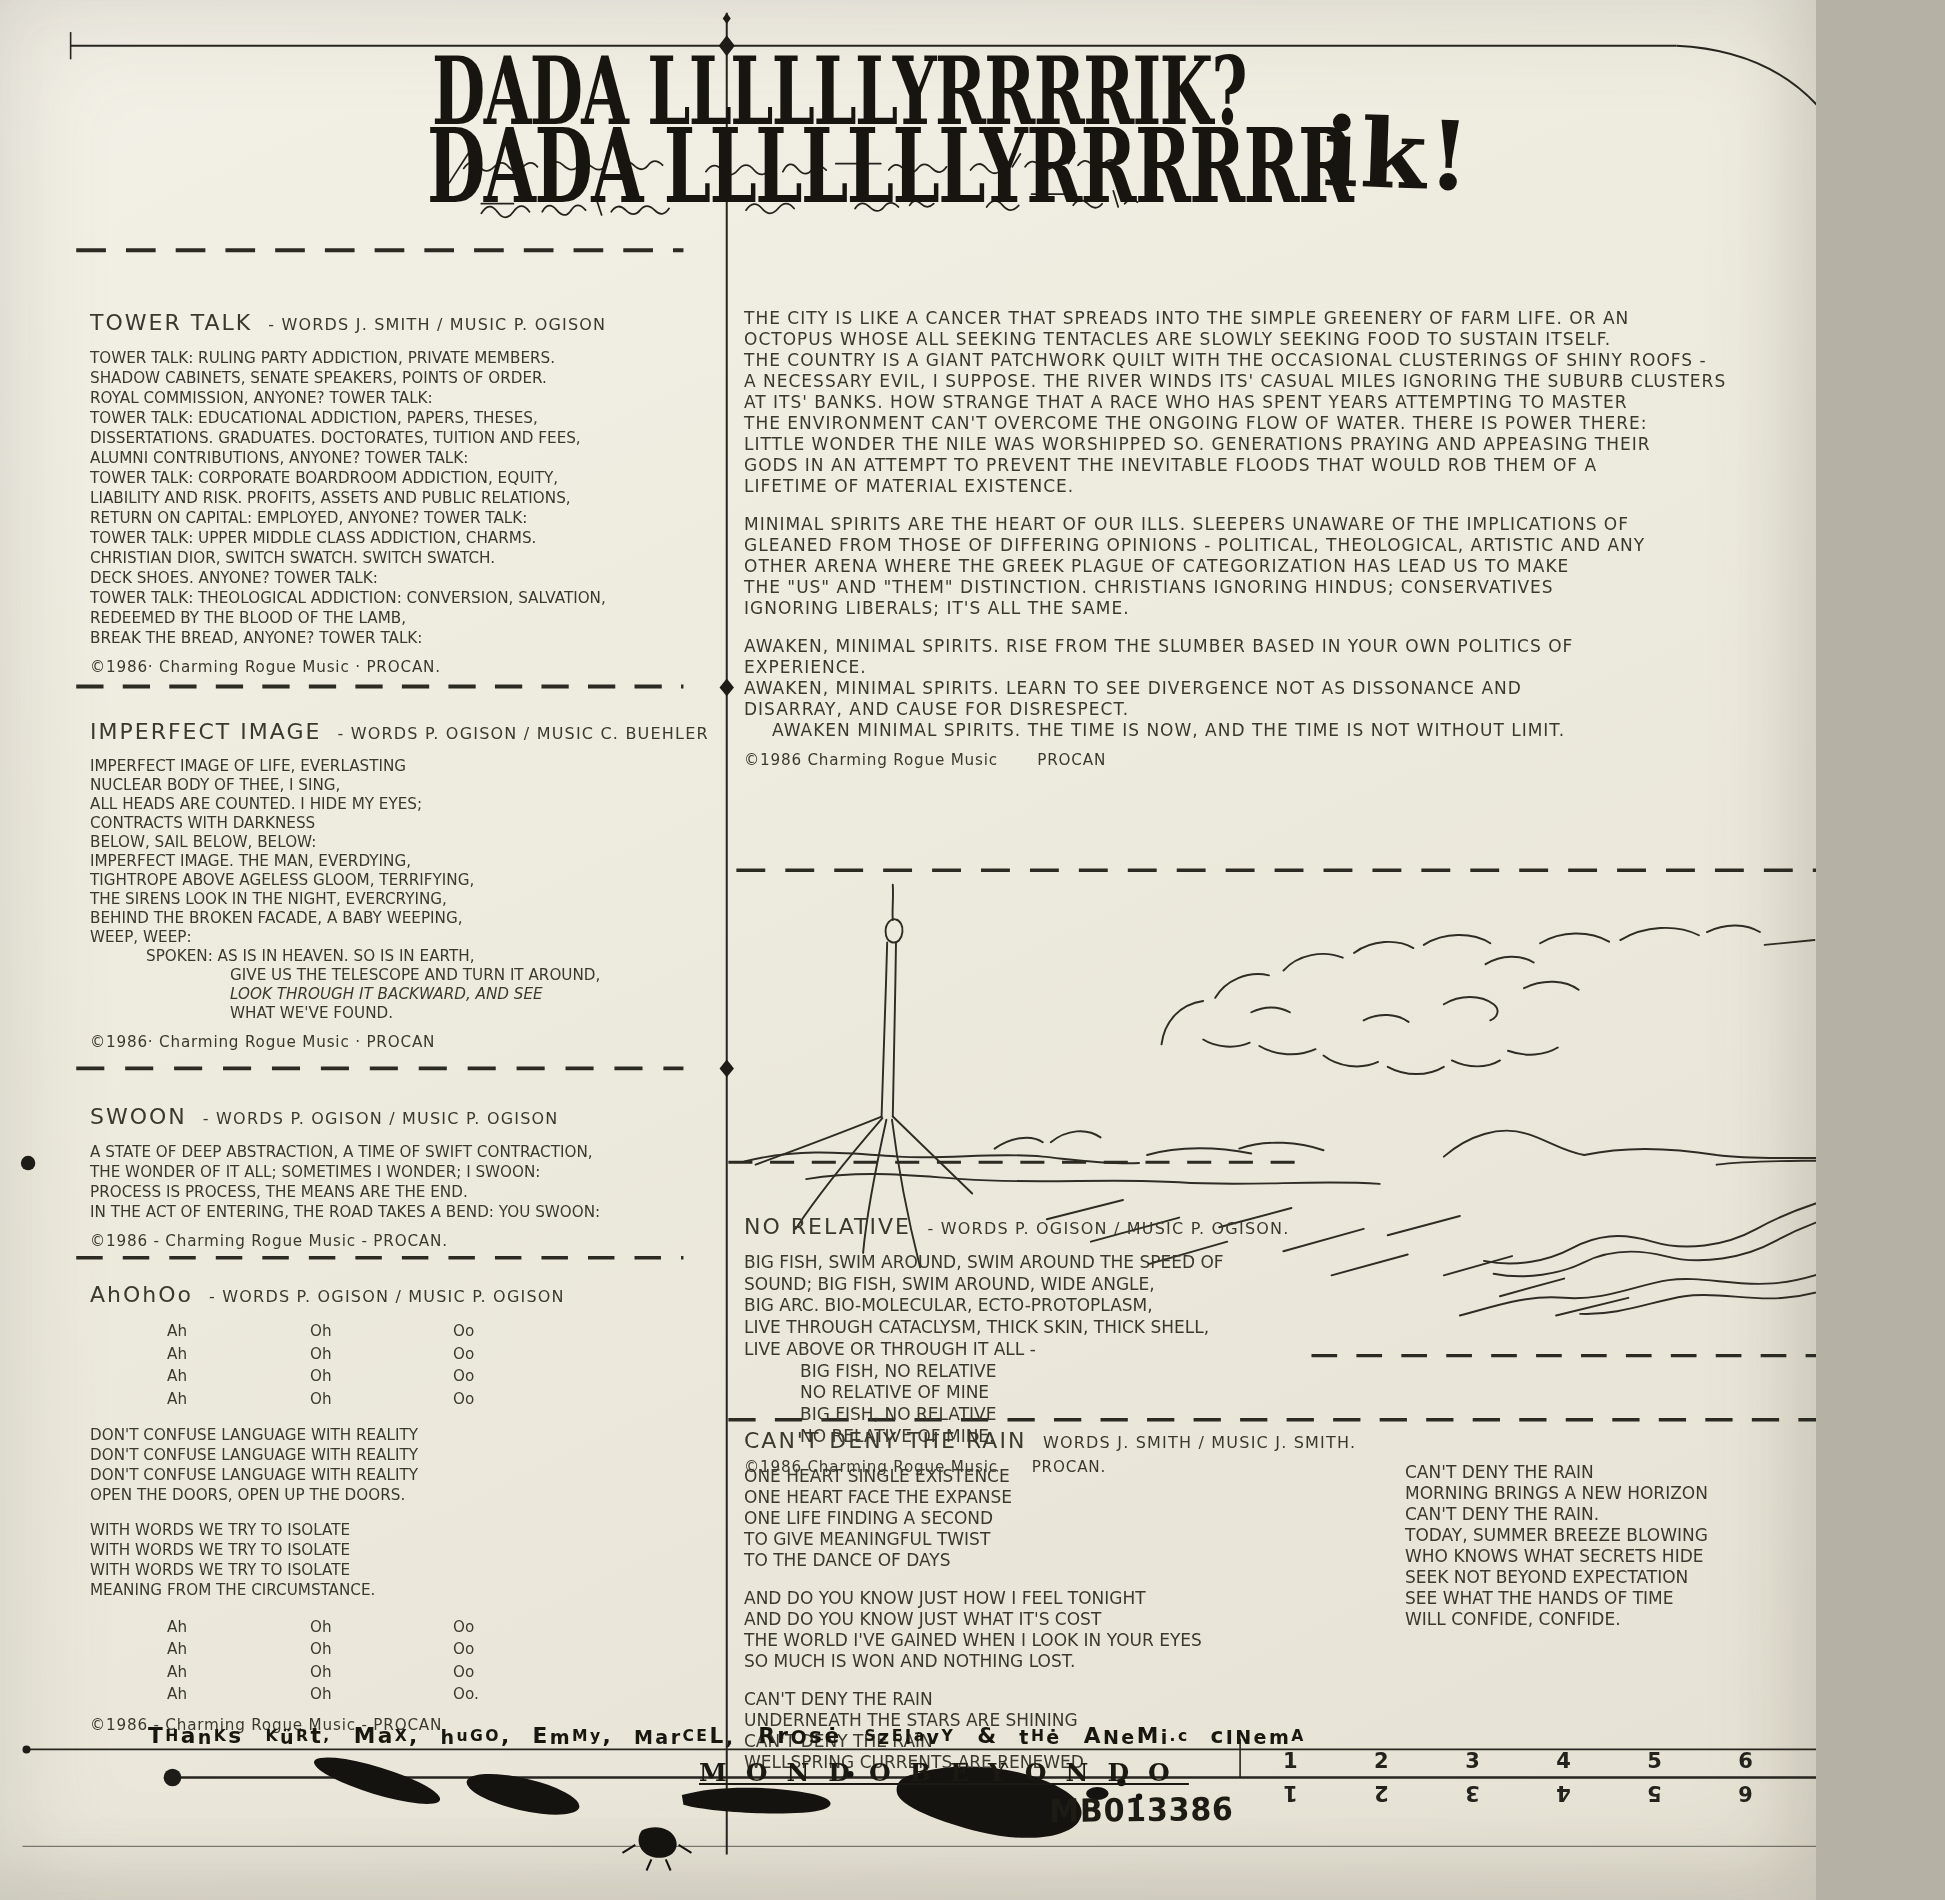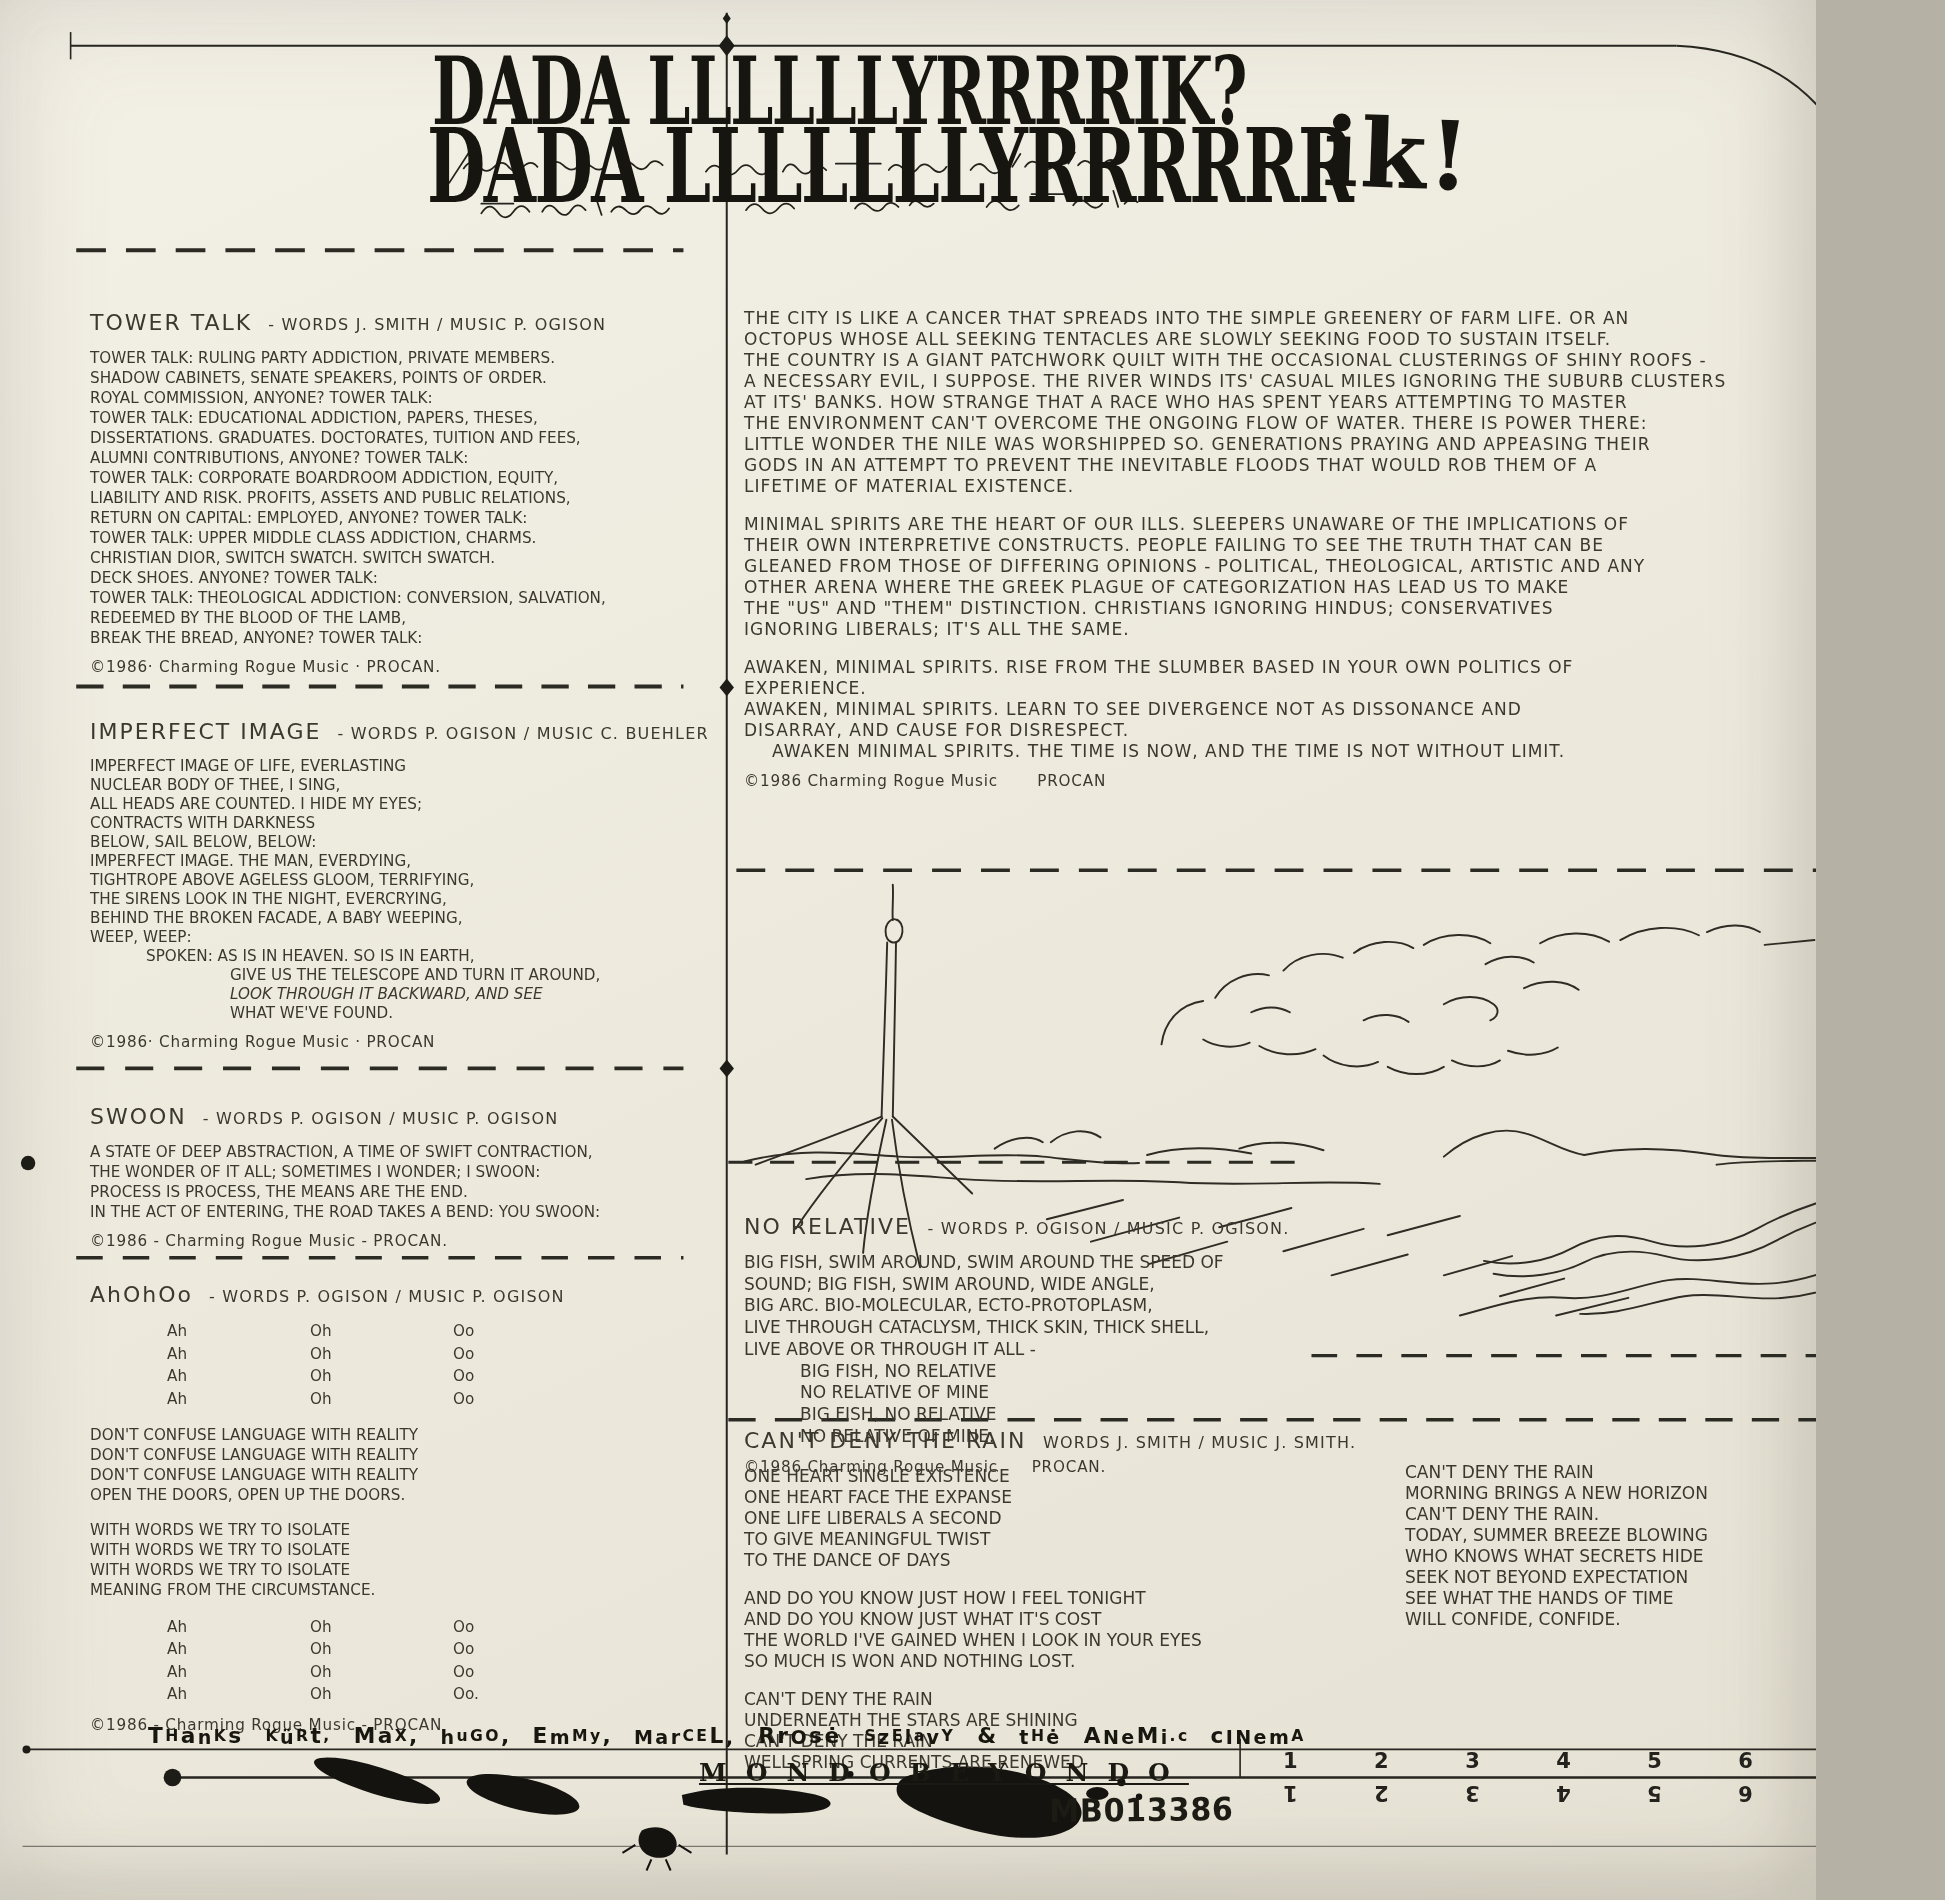--- a/index.html
+++ b/index.html
@@ -322,21 +322,20 @@
         <div class="line">OCTOPUS WHOSE ALL SEEKING TENTACLES ARE SLOWLY SEEKING FOOD TO SUSTAIN ITSELF.</div>
         <div class="line">THE COUNTRY IS A GIANT PATCHWORK QUILT WITH THE OCCASIONAL CLUSTERINGS OF SHINY ROOFS -</div>
         <div class="line">A NECESSARY EVIL, I SUPPOSE. THE RIVER WINDS ITS' CASUAL MILES IGNORING THE SUBURB CLUSTERS</div>
         <div class="line">AT ITS' BANKS. HOW STRANGE THAT A RACE WHO HAS SPENT YEARS ATTEMPTING TO MASTER</div>
         <div class="line">THE ENVIRONMENT CAN'T OVERCOME THE ONGOING FLOW OF WATER. THERE IS POWER THERE:</div>
         <div class="line">LITTLE WONDER THE NILE WAS WORSHIPPED SO. GENERATIONS PRAYING AND APPEASING THEIR</div>
         <div class="line">GODS IN AN ATTEMPT TO PREVENT THE INEVITABLE FLOODS THAT WOULD ROB THEM OF A</div>
         <div class="line">LIFETIME OF MATERIAL EXISTENCE.</div>
         <div class="line gap"></div>
         <div class="line">MINIMAL SPIRITS ARE THE HEART OF OUR ILLS. SLEEPERS UNAWARE OF THE IMPLICATIONS OF</div>
-        <div class="line">THEIR OWN INTERPRETIVE CONSTRUCTS. PEOPLE FAILING TO SEE THE TRUTH THAT CAN BE</div>
         <div class="line">GLEANED FROM THOSE OF DIFFERING OPINIONS - POLITICAL, THEOLOGICAL, ARTISTIC AND ANY</div>
         <div class="line">OTHER ARENA WHERE THE GREEK PLAGUE OF CATEGORIZATION HAS LEAD US TO MAKE</div>
         <div class="line">THE "US" AND "THEM" DISTINCTION. CHRISTIANS IGNORING HINDUS; CONSERVATIVES</div>
         <div class="line">IGNORING LIBERALS; IT'S ALL THE SAME.</div>
         <div class="line gap"></div>
         <div class="line">AWAKEN, MINIMAL SPIRITS. RISE FROM THE SLUMBER BASED IN YOUR OWN POLITICS OF</div>
         <div class="line">EXPERIENCE.</div>
         <div class="line">AWAKEN, MINIMAL SPIRITS. LEARN TO SEE DIVERGENCE NOT AS DISSONANCE AND</div>
         <div class="line">DISARRAY, AND CAUSE FOR DISRESPECT.</div>
         <div class="line" style="padding-left: 28px;">AWAKEN MINIMAL SPIRITS. THE TIME IS NOW, AND THE TIME IS NOT WITHOUT LIMIT.</div>
@@ -364,21 +363,21 @@
   </section>
 
   <section class="song hand" id="song-cant-deny">
     <div class="song-header">
       <span class="song-title">CAN'T DENY THE RAIN</span>
       <span class="song-credits">WORDS J. SMITH / MUSIC J. SMITH.</span>
     </div>
     <div class="lyrics">
         <div class="line">ONE HEART SINGLE EXISTENCE</div>
         <div class="line">ONE HEART FACE THE EXPANSE</div>
-        <div class="line">ONE LIFE LIBERALS A SECOND</div>
+        <div class="line">ONE LIFE FINDING A SECOND</div>
         <div class="line">TO GIVE MEANINGFUL TWIST</div>
         <div class="line">TO THE DANCE OF DAYS</div>
         <div class="line gap"></div>
         <div class="line">AND DO YOU KNOW JUST HOW I FEEL TONIGHT</div>
         <div class="line">AND DO YOU KNOW JUST WHAT IT'S COST</div>
         <div class="line">THE WORLD I'VE GAINED WHEN I LOOK IN YOUR EYES</div>
         <div class="line">SO MUCH IS WON AND NOTHING LOST.</div>
         <div class="line gap"></div>
         <div class="line">CAN'T DENY THE RAIN</div>
         <div class="line">UNDERNEATH THE STARS ARE SHINING</div>

